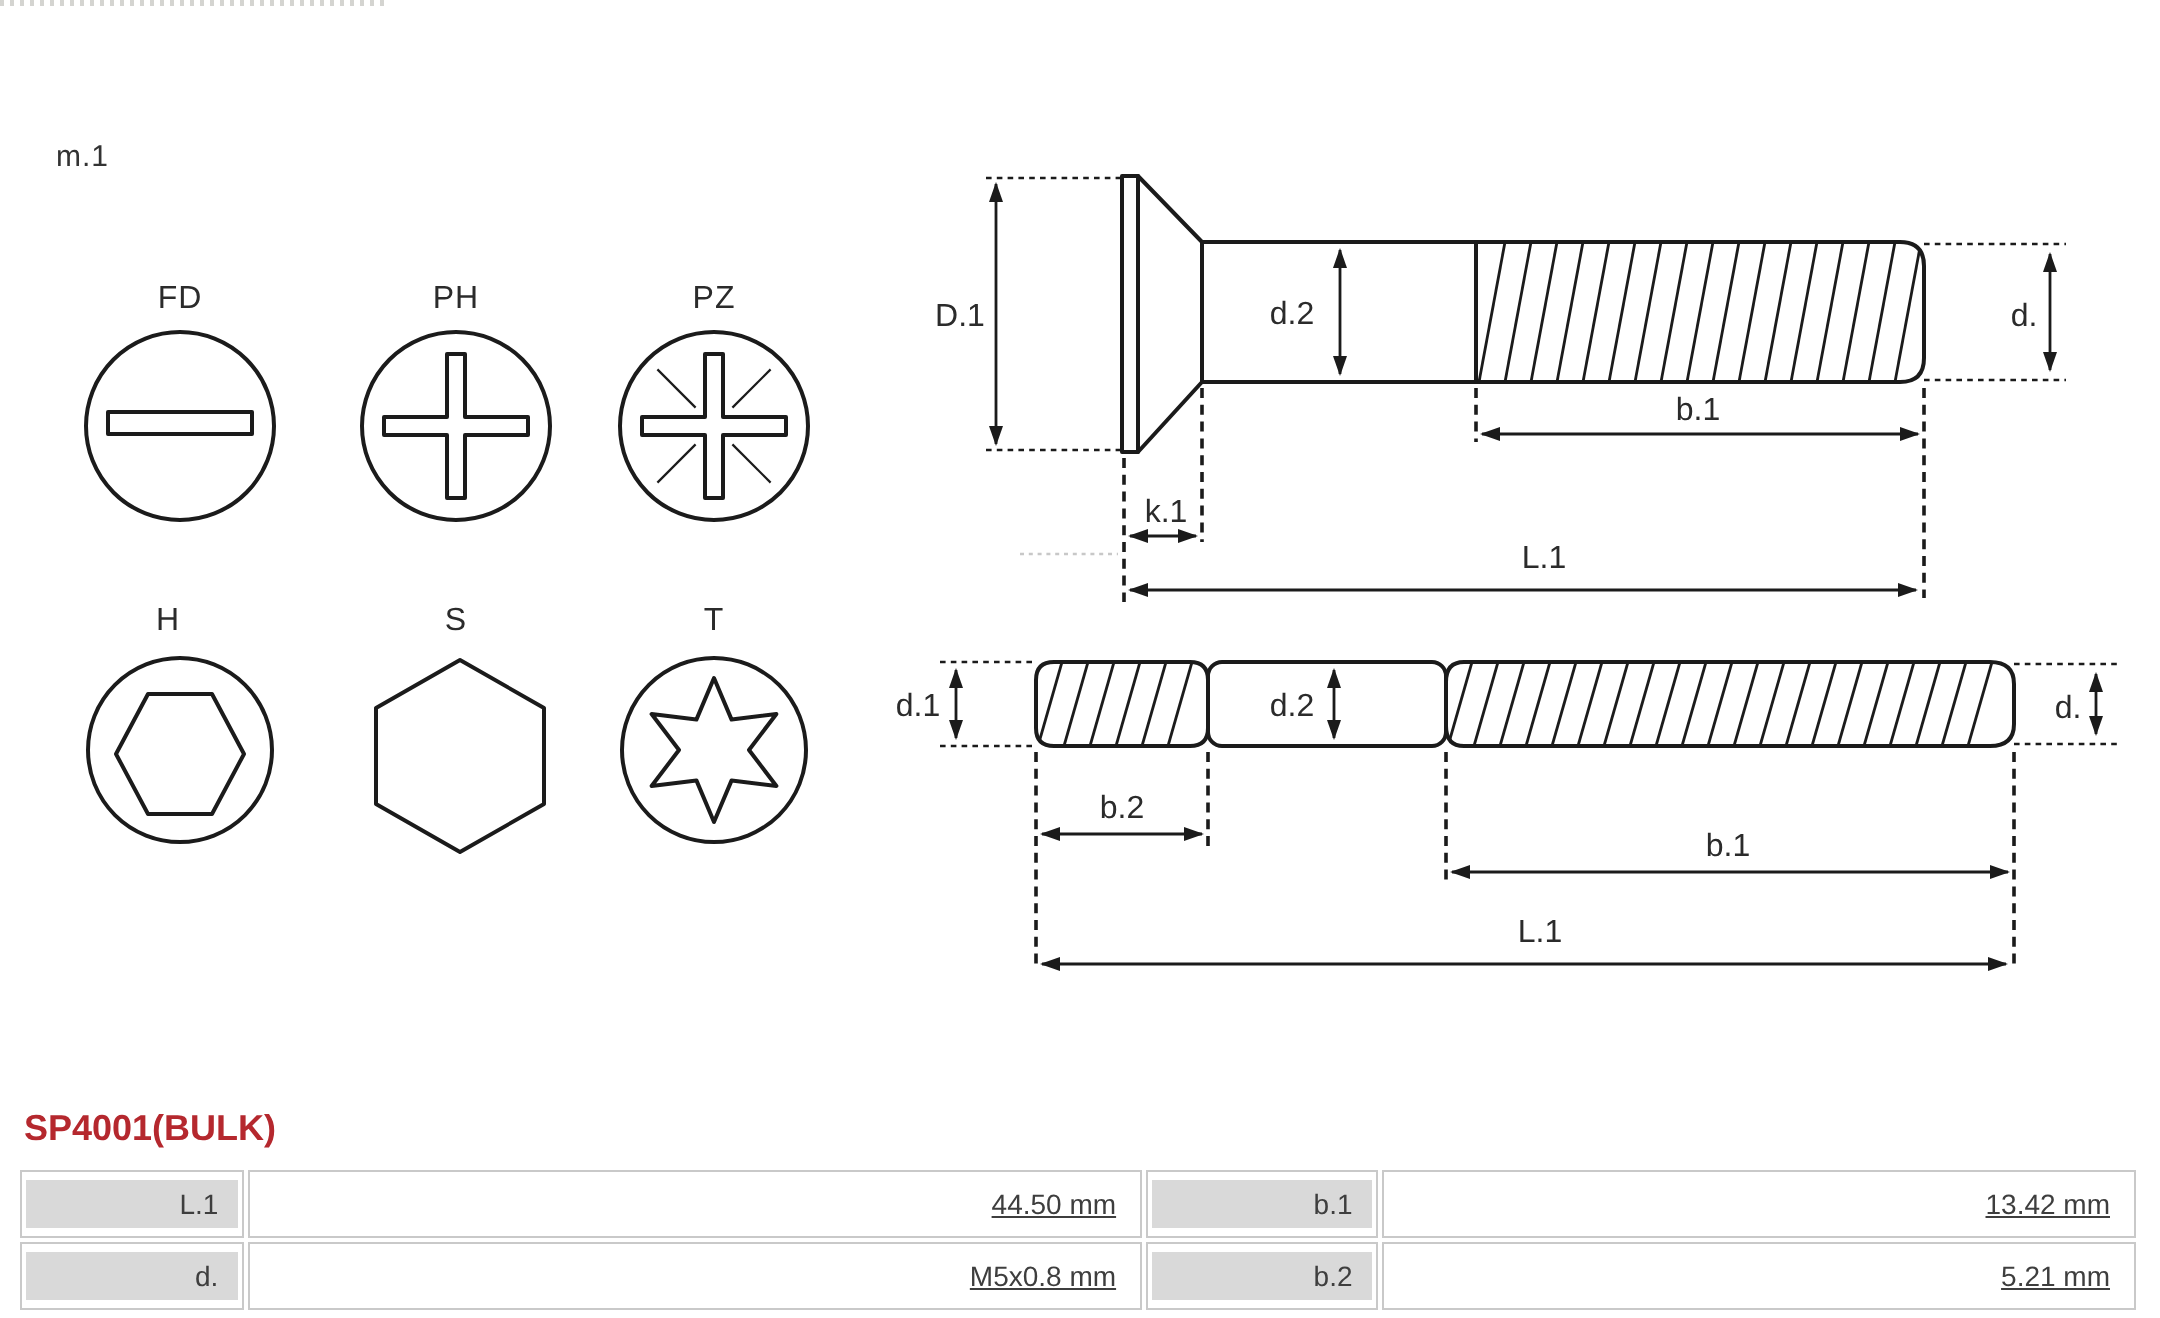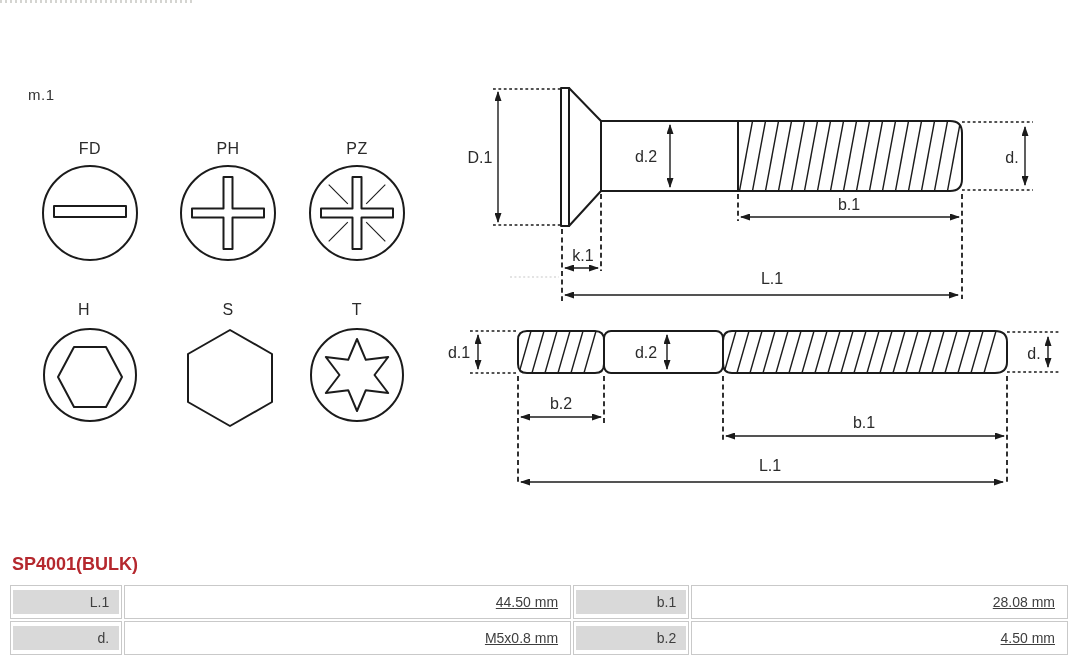--- a/index.html
+++ b/index.html
@@ -5,21 +5,21 @@
   html,body{margin:0;padding:0;}
   body{
     width:1080px;height:659px;position:relative;background:#fff;overflow:hidden;
     font-family:"Liberation Sans", sans-serif;
   }
   .artifact{
     position:absolute;left:0;top:0;width:192px;height:3px;opacity:.75;
     background:repeating-linear-gradient(90deg,#c6c6c1 0 2px,transparent 2px 5px);
   }
   .m1{
-    position:absolute;left:28px;top:86px;font-size:15px;color:#333;letter-spacing:.5px;
+    position:absolute;left:28px;top:70px;font-size:15px;color:#333;letter-spacing:.5px;
   }
   svg.drawing{position:absolute;left:0;top:0;}
   svg .outline{fill:#fff;stroke:#1b1b1b;stroke-width:2;stroke-linejoin:round;}
   svg .thin{fill:none;stroke:#1b1b1b;stroke-width:1.1;}
   svg .hatch line{stroke:#1b1b1b;stroke-width:1.4;}
   svg .dim{stroke:#1b1b1b;stroke-width:1.4;fill:none;}
   svg .dot{stroke:#1b1b1b;stroke-width:1.3;fill:none;stroke-dasharray:2.8 2.6;}
   svg .dash{stroke:#1b1b1b;stroke-width:1.8;fill:none;stroke-dasharray:5 3.4;}
   svg .faint{stroke:#c8c8c8;stroke-width:1.2;fill:none;stroke-dasharray:2 2.4;}
   svg text{font-family:"Liberation Sans", sans-serif;font-size:16px;fill:#2b2b2b;}
@@ -235,26 +235,26 @@
   </colgroup>
   <tbody>
       <tr>
     <td class="lbl">
           <span>L.1</span>
         </td>
     <td class="val">44.50 mm</td>
     <td class="lbl">
           <span>b.1</span>
         </td>
-    <td class="val">28.08 mm</td>
+    <td class="val">13.42 mm</td>
   </tr>
   <tr>
     <td class="lbl">
           <span>d.</span>
         </td>
     <td class="val">M5x0.8 mm</td>
     <td class="lbl">
           <span>b.2</span>
         </td>
-    <td class="val">4.50 mm</td>
+    <td class="val">5.21 mm</td>
   </tr>
 </tbody>
   </table>
 
 </body></html>

